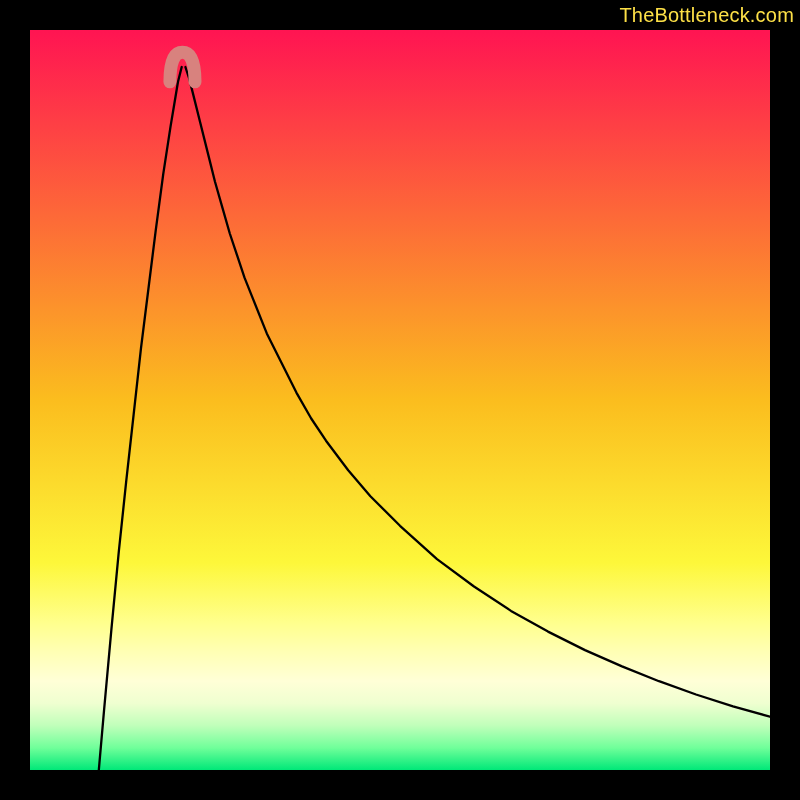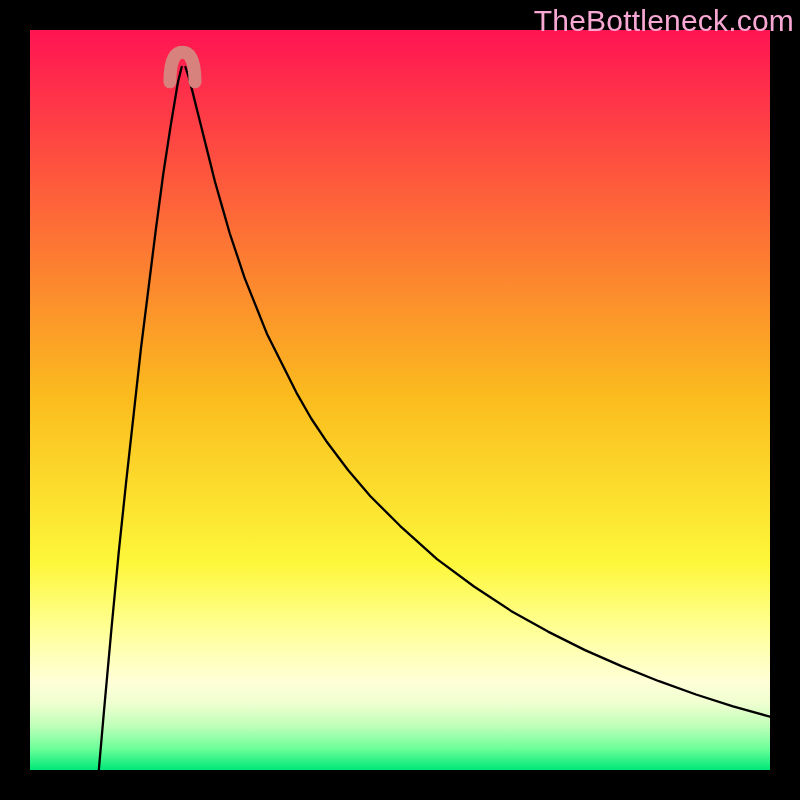--- a/index.html
+++ b/index.html
@@ -21,22 +21,22 @@
     position: absolute;
     left: 30px;
     top: 30px;
     width: 740px;
     height: 740px;
   }
   .watermark {
     position: absolute;
     top: 4px;
     right: 6px;
-    color: #f9a8d4;
-    font-size: 30px;
+    color: #fde047;
+    font-size: 20px;
     font-weight: 500;
     letter-spacing: 0.2px;
     user-select: none;
   }
   svg { display: block; }
 </style>
 </head>
 <body>
 
 <div class="frame">

